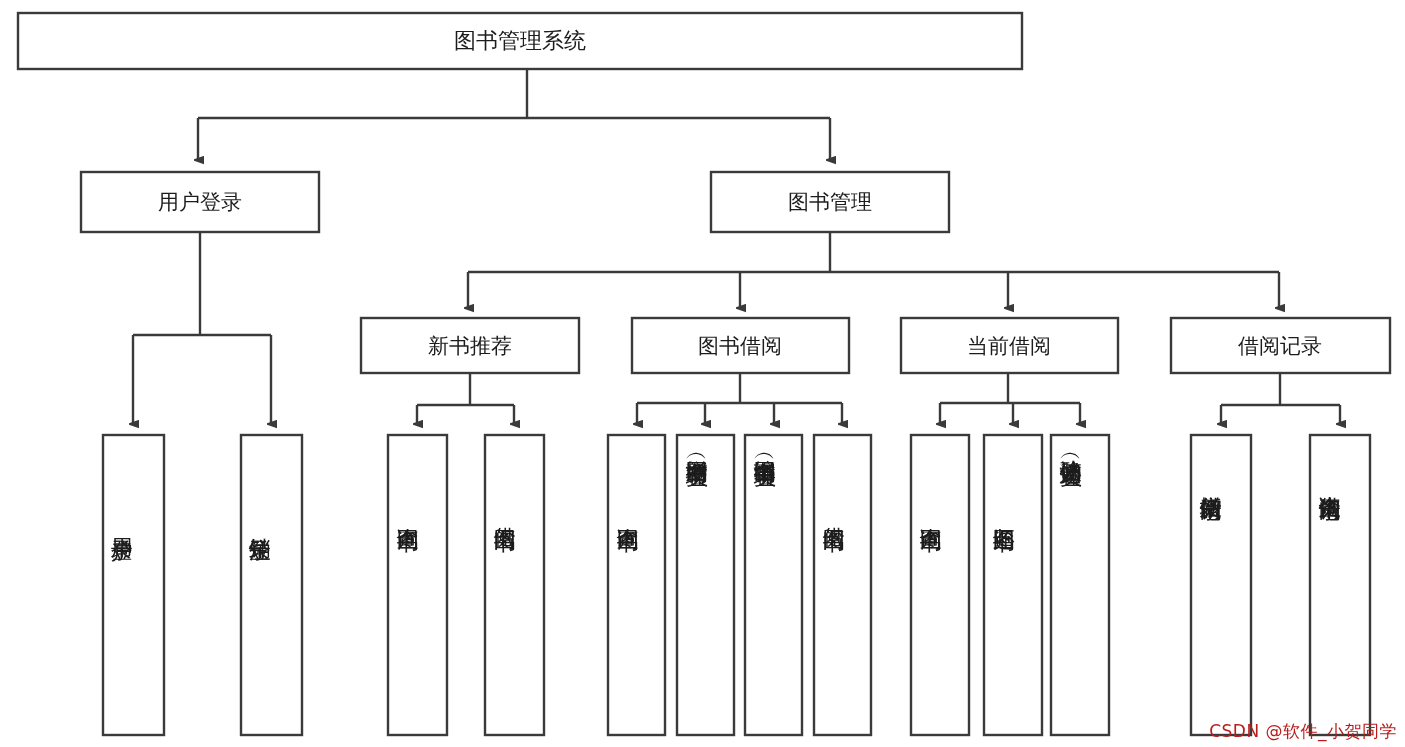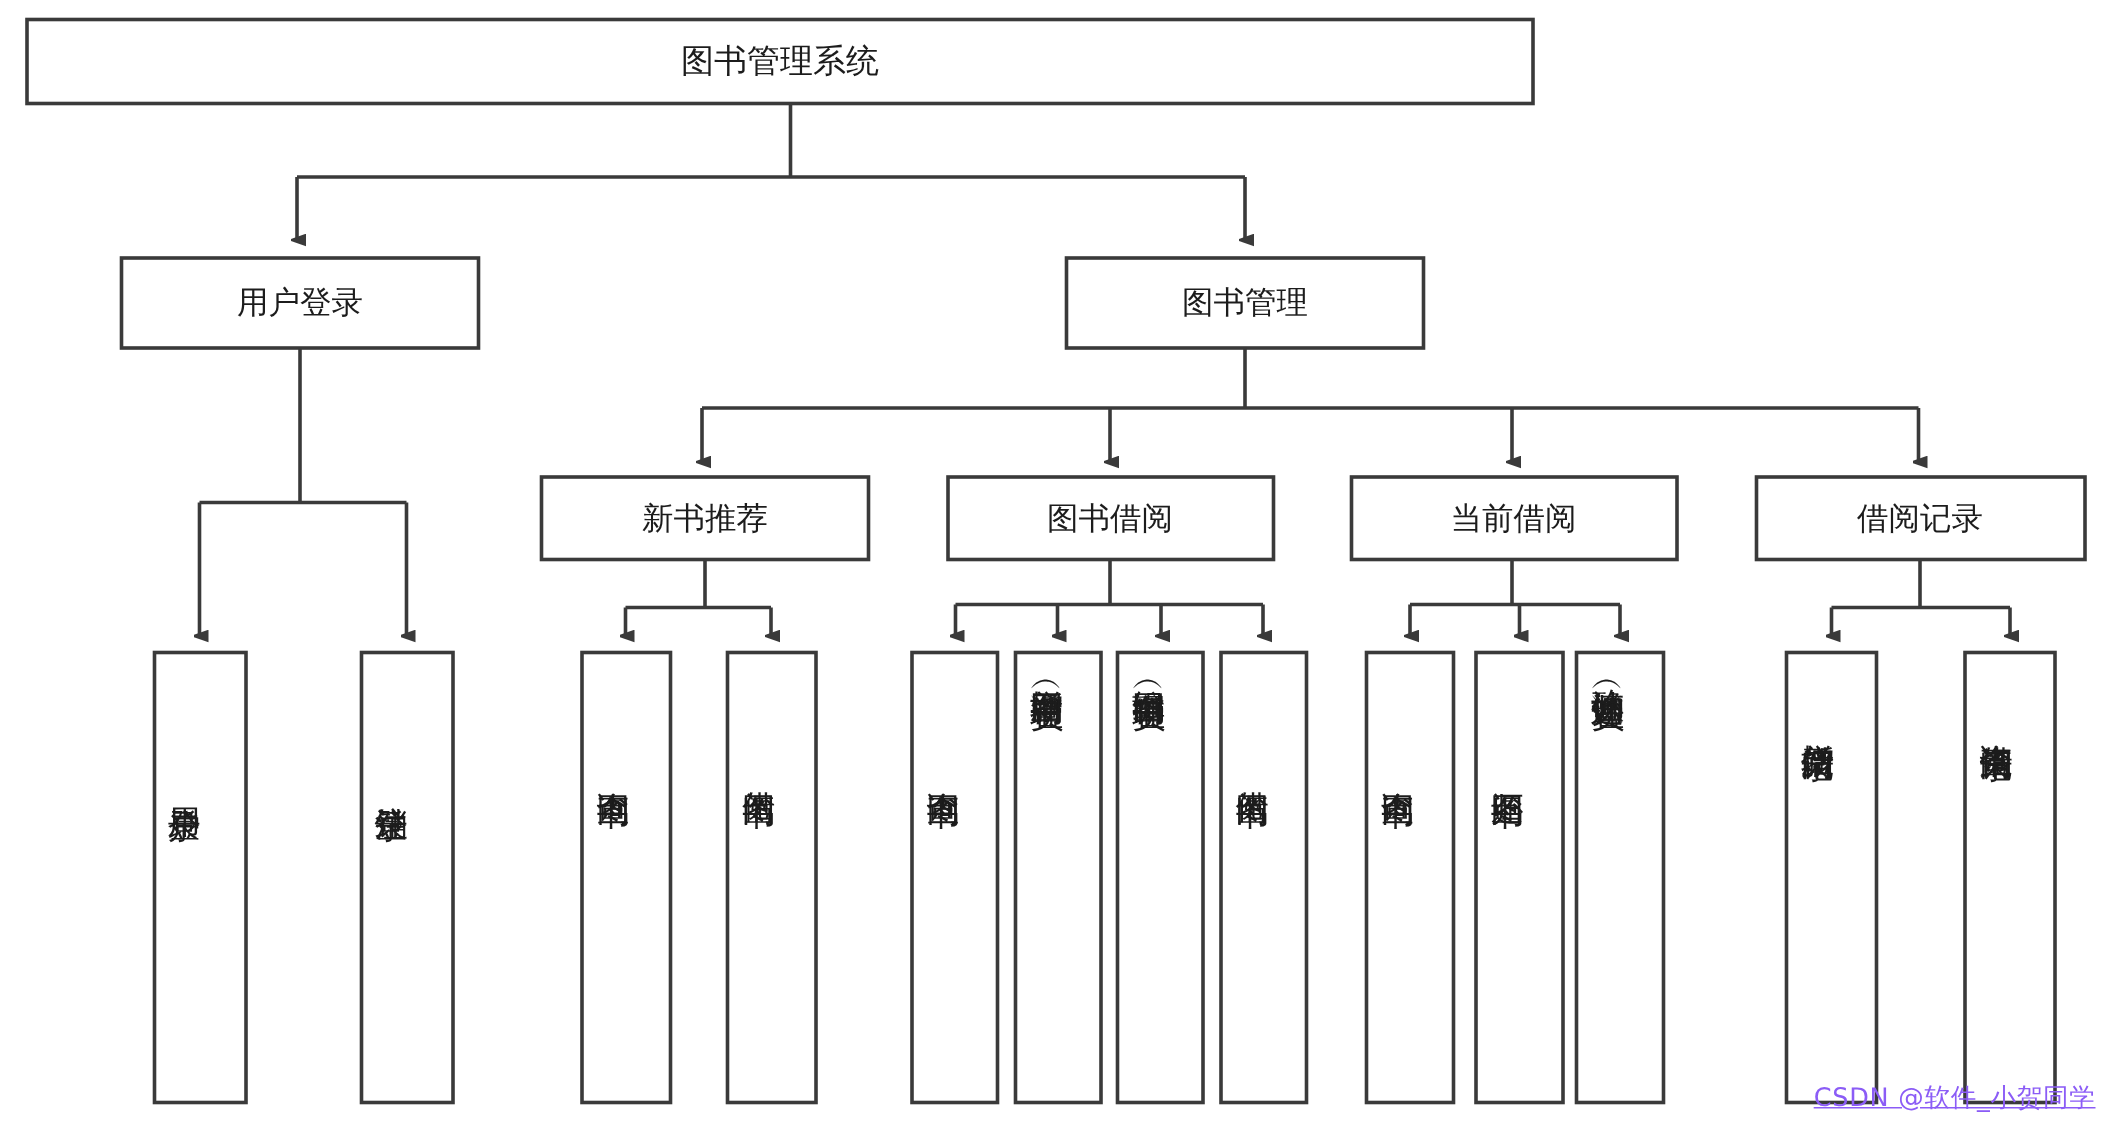--- a/index.html
+++ b/index.html
@@ -65,24 +65,23 @@
     white-space: nowrap;
     pointer-events: none;
     text-align: left;
   }
   .watermark {
     position: absolute;
     right: 8px;
     bottom: 4px;
     font-family: "DejaVu Sans", "Liberation Sans", sans-serif;
     font-size: 17px;
-    color: #8b5cf6;
+    color: #b91c1c;
     white-space: nowrap;
     letter-spacing: 0.5px;
-    text-decoration: underline;
   }
 </style>
 </head>
 <body>
 
 <div id="diagram-root">
 
   <svg id="tree-svg" viewBox="0 0 1405 747" xmlns="http://www.w3.org/2000/svg">
 
     <defs>

